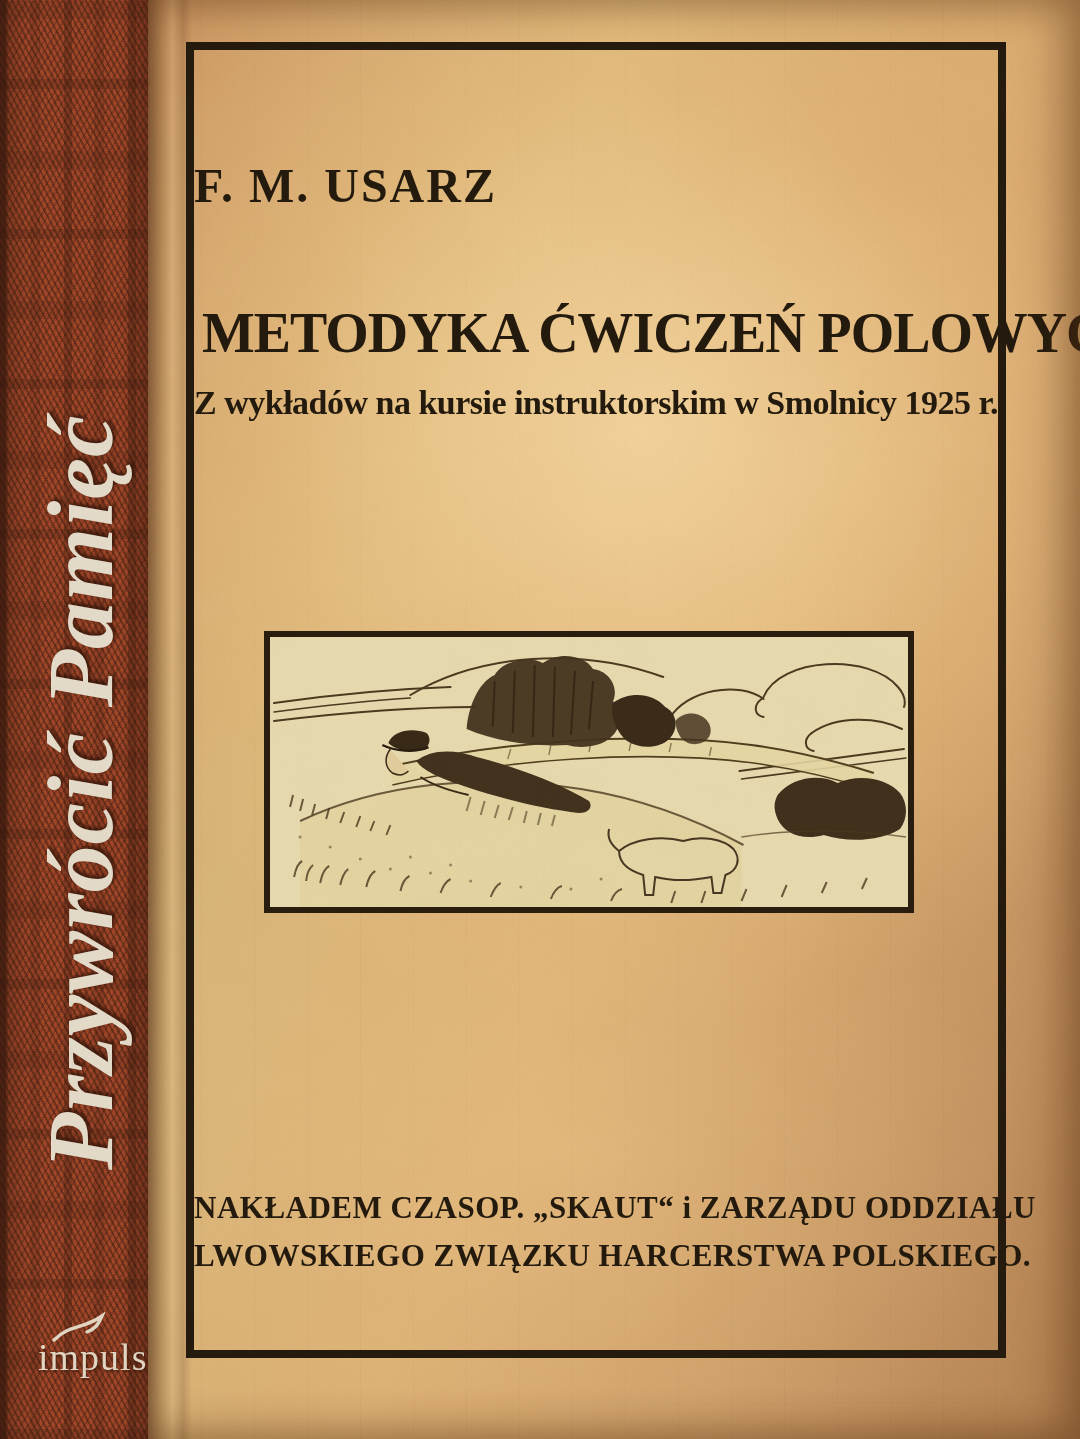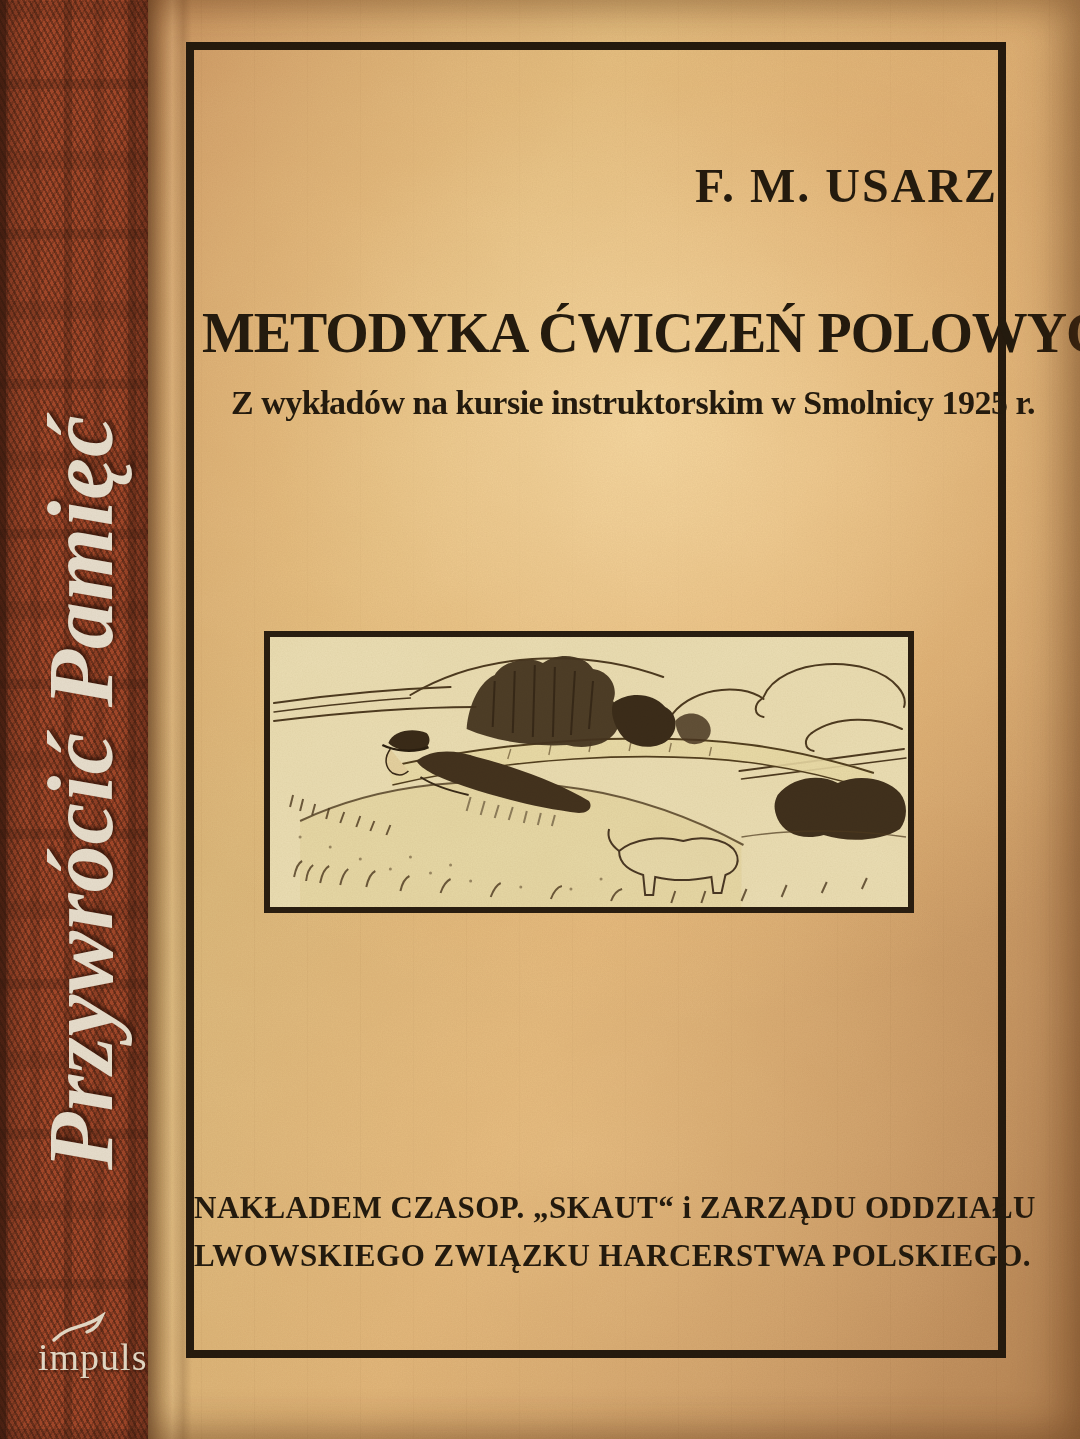--- a/index.html
+++ b/index.html
@@ -64,31 +64,31 @@
       rgba(61,30,14,0.45) 0%, rgba(61,30,14,0.15) 30%,
       rgba(255,240,200,0.12) 55%, rgba(61,30,14,0.16) 80%, rgba(0,0,0,0) 100%);
   }
 
   
   .frame{
     position:absolute;left:38px;top:42px;width:820px;height:1316px;
     border:8px solid #261b0e;box-sizing:border-box;
   }
   .author{
-    position:absolute;top:108px;left:0;width:100%;text-align:right;
+    position:absolute;top:108px;left:0;width:100%;text-align:left;
     font-weight:bold;font-size:48px;letter-spacing:2px;color:#241b0e;
   }
   .title{
     position:absolute;top:250px;left:0;width:100%;text-align:center;margin:0;
     font-weight:bold;font-size:57px;letter-spacing:-1px;color:#241b0e;
     transform:scaleX(0.98);transform-origin:center;white-space:nowrap;
   }
   .subtitle{
-    position:absolute;top:334px;left:0;width:100%;text-align:center;
-    font-weight:bold;font-size:34px;letter-spacing:-0.5px;color:#241b0e;white-space:nowrap;padding-left:37px;
+    position:absolute;top:334px;left:0;width:100%;text-align:left;
+    font-weight:bold;font-size:34px;letter-spacing:-0.5px;color:#241b0e;white-space:nowrap;
   }
   .illustration{
     position:absolute;left:70px;top:581px;width:650px;height:282px;
     border:6px solid #2a1e10;box-sizing:border-box;background:#ece0b6;margin:0;
   }
   .illustration svg{display:block;width:100%;height:100%;}
   .publisher{
     position:absolute;top:1134px;left:0;width:100%;text-align:center;
     font-weight:bold;font-size:31px;line-height:48px;letter-spacing:0.5px;color:#241b0e;
   }

